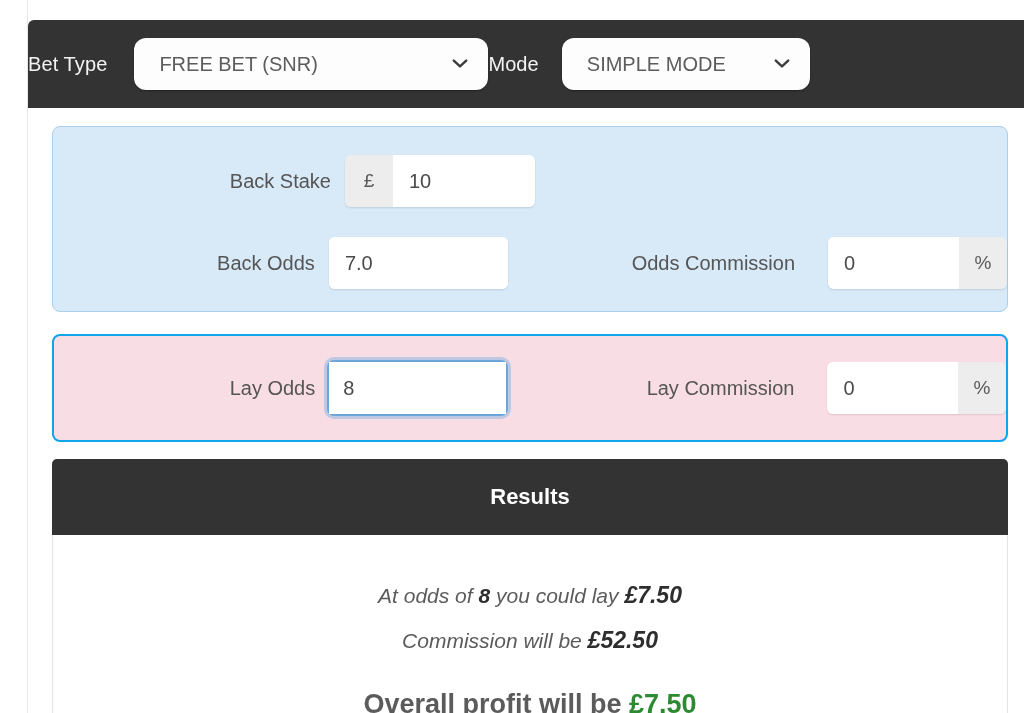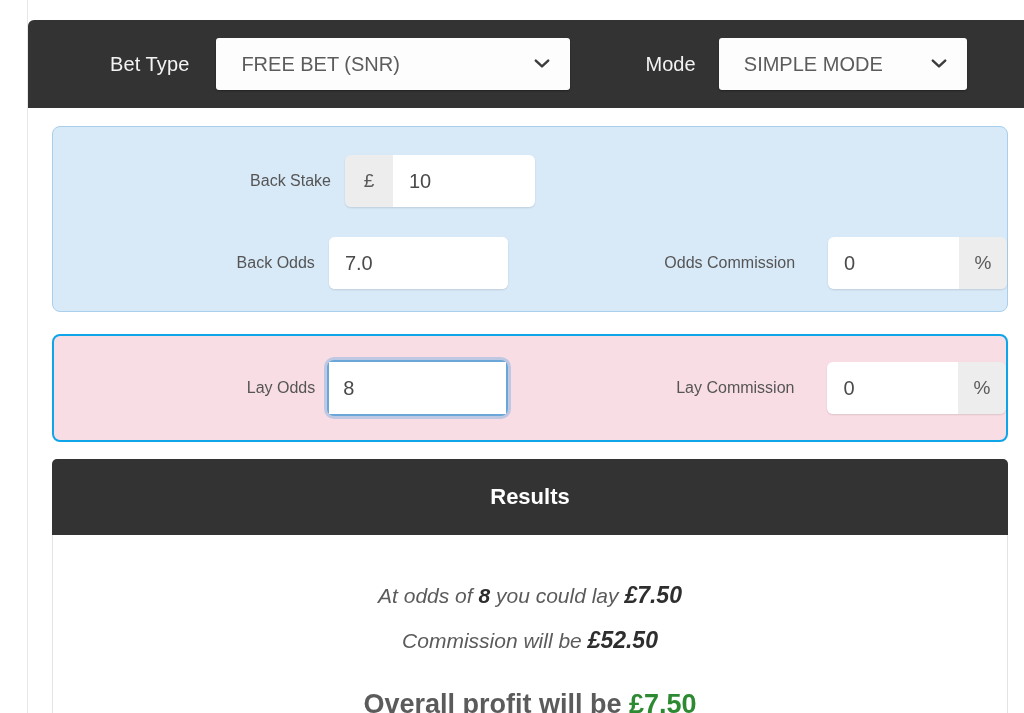--- a/index.html
+++ b/index.html
@@ -43,28 +43,28 @@
     display: flex;
     align-items: center;
   }
   .topbar-label {
     color: #f3f3f3;
     font-size: 20px;
     font-weight: 400;
     letter-spacing: .1px;
     white-space: nowrap;
   }
-  .lbl-bettype { margin-left: 82px; }
-  .lbl-mode    { margin-left: 75px; }
+  .lbl-bettype { }
+  .lbl-mode    { }
 
   
   .select-wrap {
     position: relative;
     background: #fdfdfd;
-    border-radius: 3px;
+    border-radius: 12px;
     box-shadow: 0 1px 2px rgba(0,0,0,.35);
     height: 52px;
     display: flex;
     align-items: center;
   }
   .select-wrap.bettype { width: 354px; margin-left: 27px; }
   .select-wrap.mode    { width: 248px; margin-left: 23px; }
   .select-value {
     font-size: 20px;
     color: #5c5c5c;
@@ -104,21 +104,21 @@
     border: 2px solid #0ea5e9;
   }
 
   
   .row {
     position: absolute;
     display: flex;
     align-items: center;
   }
   .field-label {
-    font-size: 16px;
+    font-size: 20px;
     color: #555555;
     text-align: right;
     white-space: nowrap;
   }
 
   
   .input-group {
     display: flex;
     align-items: stretch;
     height: 52px;

